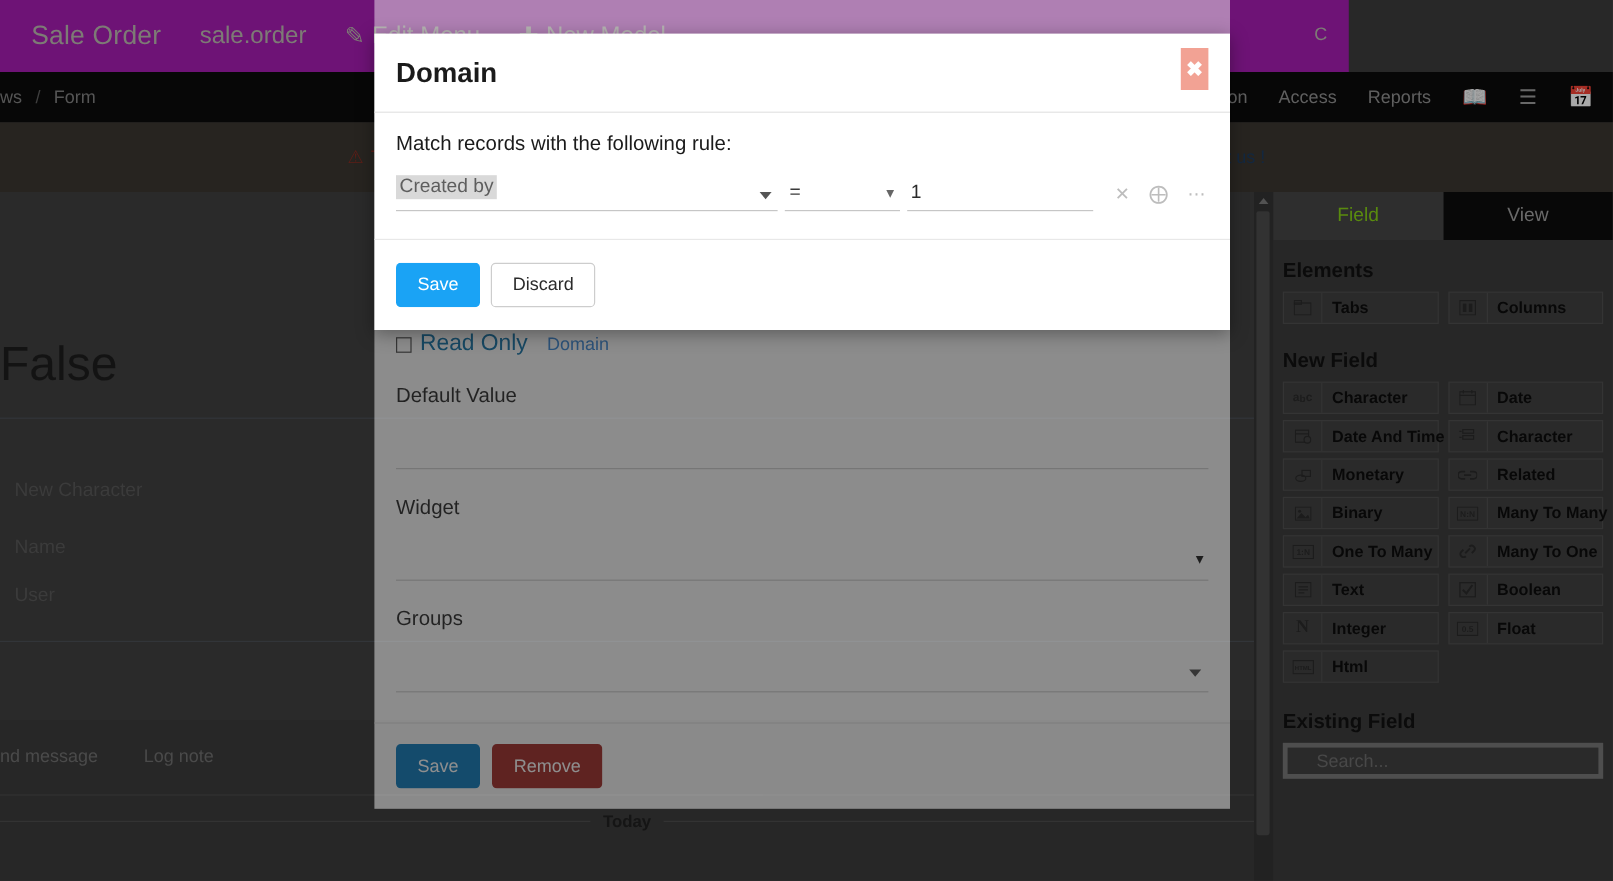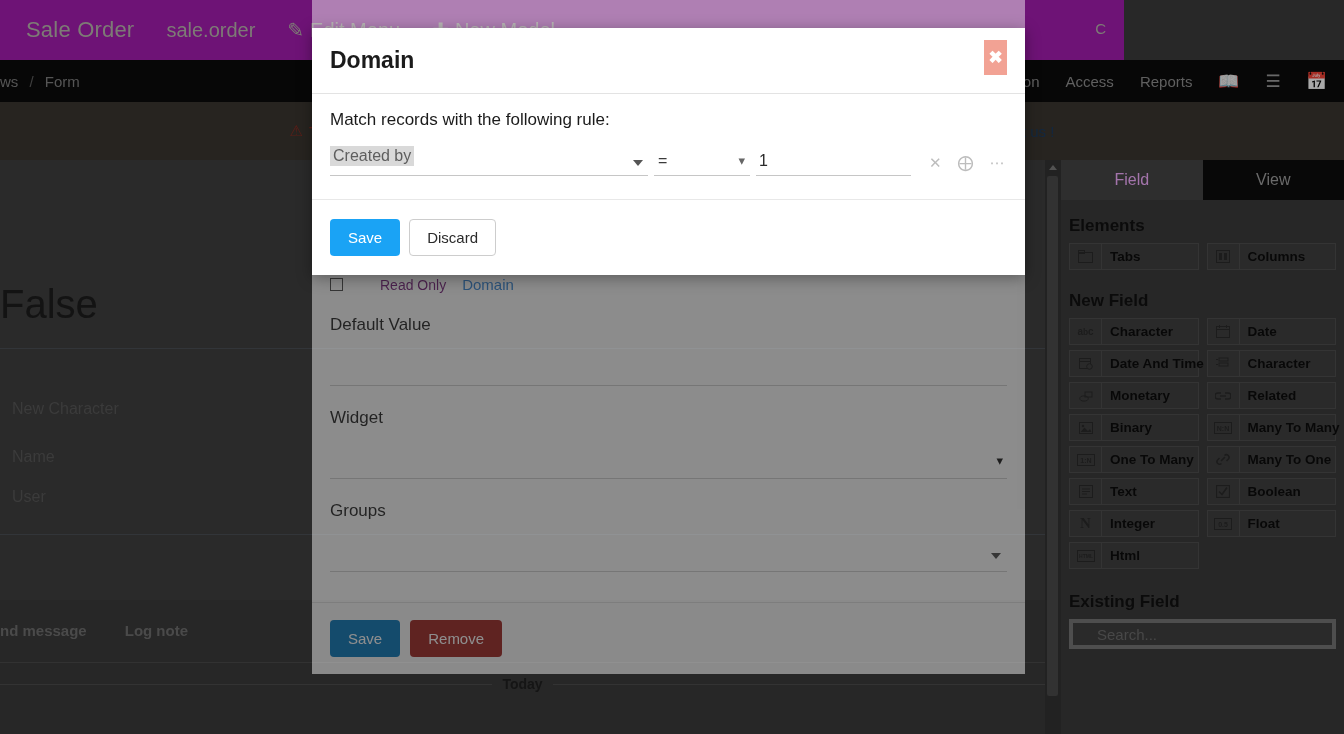--- a/index.html
+++ b/index.html
@@ -53,21 +53,20 @@
     position: absolute; top: 160px; left: 0; width: 1045px; height: 440px;
     background: #3e3e3e;
   }
   .bigval { position: absolute; left: 0px; top: 122px; color: #1d1d1d; font-size: 40px; }
   .rowline { position: absolute; left: 0; width: 1045px; height: 1px; background: #4a4f55; }
   .fld { position: absolute; color: #575757; font-size: 16px; }
 
   .chatter {
     position: absolute; top: 600px; left: 0; width: 1045px; height: 134px;
     background: #3a3a3a;
-    font-weight: bold;
   }
   .chatter-acts { position: absolute; top: 22px; left: 0; display: flex; gap: 34px; color: #6e6e6e; font-size: 15px; }
   .chatter-div { position: absolute; top: 62px; left: 0; width: 1045px; height: 1px; background: #4a4a4a; }
   .today-wrap {
     position: absolute; top: 676px; left: 0; width: 1045px;
     display: flex; align-items: center; gap: 10px;
   }
   .today-line { flex: 1; height: 1px; background: #4c4c4c; }
   .today-lbl { color: #1f1f1f; font-size: 14px; font-weight: bold; }
 
@@ -85,21 +84,21 @@
     position: absolute; top: 16px; left: 2px; width: 11px; height: 520px;
     background: #4a4a4a; border-radius: 2px;
   }
   .sidebar {
     position: absolute; top: 160px; left: 1061px; width: 283px; height: 574px;
     background: #3a3a3a; overflow: hidden;
   }
   .sb-tabs { display: flex; height: 40px; }
   .sb-tab {
     flex: 1; display: flex; align-items: center; justify-content: center;
-    font-size: 16px; color: #f0abfc; background: #444;
+    font-size: 16px; color: #84cc16; background: #444;
   }
   .sb-tab.active { background: #0c0c0c; color: #9c9c9c; }
   .sb-h {
     color: #111; font-size: 17px; font-weight: bold;
     margin: 16px 0 7px 8px;
   }
   .sb-grid { display: flex; flex-wrap: wrap; padding: 0 4px; }
   .sb-cell {
     width: 50%; height: 32px; padding: 0 4px 6px 4px;
   }
@@ -135,21 +134,21 @@
     height: 72px; border-top: 1px solid #dcdcdc;
     display: flex; align-items: center; gap: 10px; padding: 0 18px;
   }
   .btn { font-size: 15px; border-radius: 4px; border: 1px solid transparent;
          padding: 9px 17px; cursor: pointer; font-family: "Liberation Sans", sans-serif; }
   .btn-save-dark { background: #0072b7; color: #fff; }
   .btn-remove { background: #9c1f1c; color: #fff; }
 
   .ro-row { display: flex; align-items: center; gap: 16px; padding-top: 14px; }
   .ro-cb { width: 13px; height: 13px; border: 1px solid #444; background: #f7f7f7; }
-  .ro-lbl { font-size: 14px; color: #701a75; margin-left: 30px; }
+  .ro-lbl { font-size: 19px; color: #0369a1; }
   .dom-link { font-size: 15px; color: #2f7fd0; }
   .fgroup { margin-top: 22px; border-bottom: 1px solid #c9c9c9; padding-bottom: 6px; position: relative; }
   .fgroup-lbl { font-size: 17px; color: #1b1b1b; }
   .fgroup-in { height: 44px; }
   .caret-d { position: absolute; right: 4px; bottom: 10px; font-size: 13px; color: #111; }
   .caret-t { position: absolute; right: 6px; bottom: 12px; width: 0; height: 0;
              border-left: 5px solid transparent; border-right: 5px solid transparent;
              border-top: 6px solid #444; }
 
   

